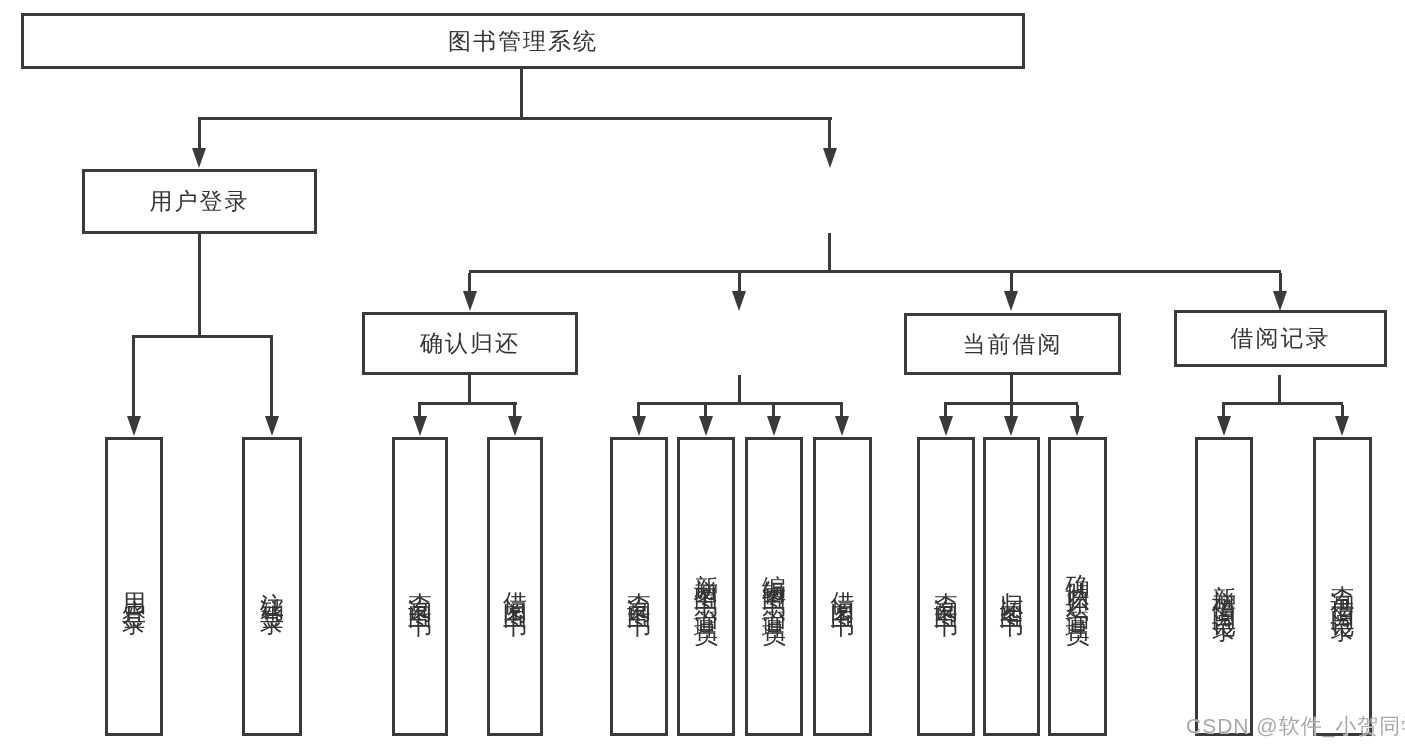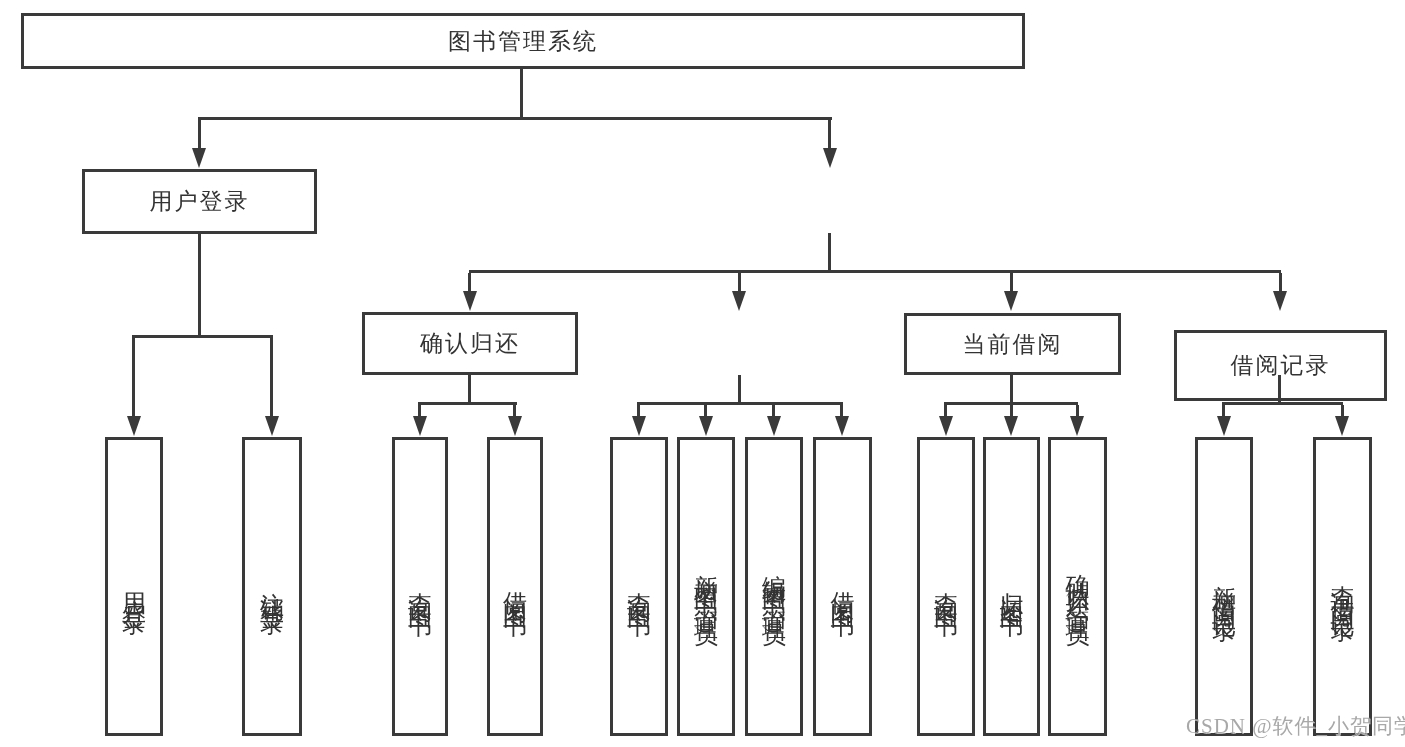--- a/index.html
+++ b/index.html
@@ -2,21 +2,21 @@
 <html style="--line: #3a3a3a; --text: #333333; --background: #ffffff; --watermark: #a8a8a8;"><head>
 <meta charset="utf-8">
 <style>
   html, body { margin: 0; padding: 0; }
   body { background: #fff; }
   .stage {
     position: relative;
     width: 1405px;
     height: 747px;
     background: var(--background, #ffffff);
-    font-family: Liberation Serif, serif;
+    font-family: Liberation Sans, sans-serif;
     overflow: hidden;
   }
   .box {
     position: absolute;
     box-sizing: border-box;
     border: 3px solid var(--line, #3a3a3a);
     background: #ffffff;
     display: flex;
     align-items: center;
     justify-content: center;
@@ -87,21 +87,21 @@
   <div class="arrow" style="left:1004px;top:291px"></div>
   <div class="line" style="left:1279px;top:273px;width:3px;height:20px"></div>
   <div class="arrow" style="left:1273px;top:291px"></div>
 
   <div class="box h" style="left:362px;top:312px;width:216px;height:63px">
     <span>确认归还</span>
   </div>
   <div class="box h" style="left:904px;top:313px;width:217px;height:62px">
     <span>当前借阅</span>
   </div>
-  <div class="box h" style="left:1174px;top:330px;width:213px;height:71px">
+  <div class="box h" style="left:1174px;top:310px;width:213px;height:57px">
     <span>借阅记录</span>
   </div>
 
   <div class="line" style="left:468px;top:375px;width:3px;height:29px"></div>
   <div class="line" style="left:418px;top:402px;width:99px;height:3px"></div>
   <div class="line" style="left:418px;top:405px;width:3px;height:12px"></div>
   <div class="arrow" style="left:413px;top:416px"></div>
   <div class="line" style="left:513px;top:405px;width:3px;height:12px"></div>
   <div class="arrow" style="left:508px;top:416px"></div>
 

